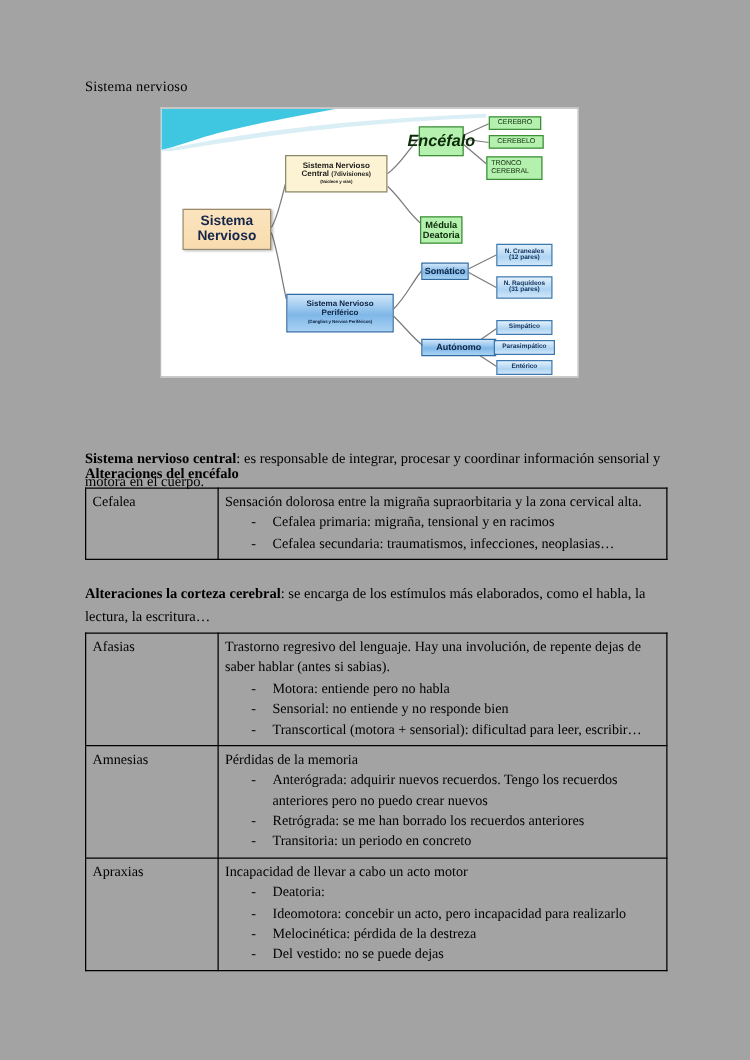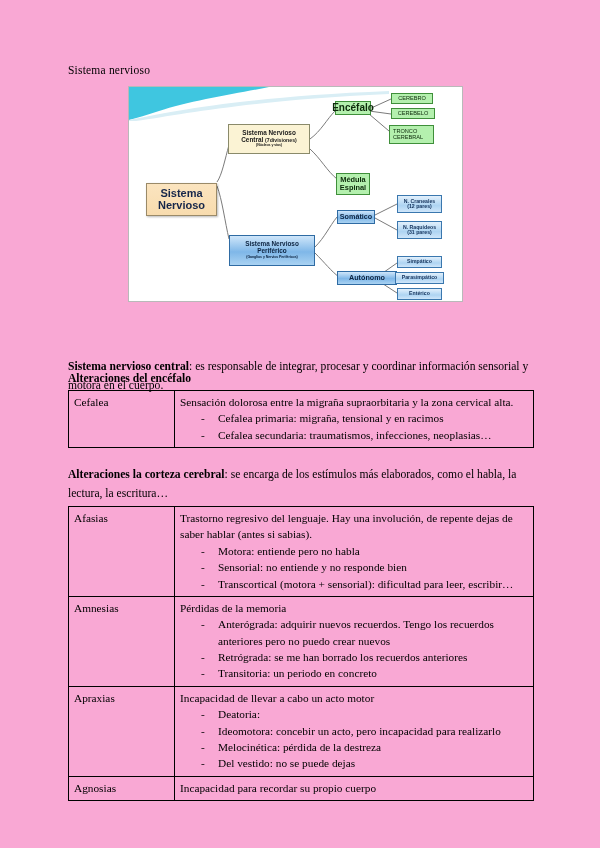--- a/index.html
+++ b/index.html
@@ -13,21 +13,21 @@
     font-family: "Liberation Serif", serif;
     color: #000000;
     position: relative;
     overflow: hidden;
   }
   .page {
     position: absolute;
     left: 0; top: 0;
     width: 600px;
     height: 848px;
-    background: #f9a8d4;
+    background: #a3a3a3;
   }
   .doc-title {
     position: absolute;
     left: 68px;
     top: 64px;
     font-size: 11.5px;
     letter-spacing: 0.2px;
     white-space: nowrap;
   }
 
@@ -187,44 +187,44 @@
         <path d="M186,160 C196,150 200,140 208,130"></path>
         <path d="M186,166 C196,176 202,184 210,190"></path>
         <path d="M246,128 L268,117"></path>
         <path d="M246,131 L268,143"></path>
         <path d="M248,190 L268,176"></path>
         <path d="M248,191 L266,191"></path>
         <path d="M248,193 L268,206"></path>
       </g>
     </svg>
 
-    <div class="node n-root" style="left:17px; top:80px; width:71px; height:33px; font-size:11px;margin-top:16px;">
+    <div class="node n-root" style="left:17px; top:80px; width:71px; height:33px; font-size:11px;">
       <span>Sistema</span>
       <span>Nervioso</span>
     </div>
 
     <div class="node n-cream" style="left:99px; top:37px; width:82px; height:30px; font-size:6.4px;">
       <span>Sistema Nervioso</span>
       <span><span>Central</span> <span style="font-size:5.2px;">(7divisiones)</span></span>
       <span class="sub">(Núcleos y vías)</span>
     </div>
 
     <div class="node n-blue" style="left:100px; top:148px; width:86px; height:31px; font-size:6.4px;">
       <span>Sistema Nervioso</span>
       <span>Periférico</span>
       <span class="sub">(Ganglios y Nervios Periféricos)</span>
     </div>
 
-    <div class="node n-green" style="left:206px; top:14px; width:36px; height:14px; font-size:10px;">
+    <div class="node n-green" style="left:206px; top:14px; width:36px; height:24px; font-size:13px;font-style:italic;">
       <span>Encéfalo</span>
     </div>
 
     <div class="node n-green" style="left:207px; top:86px; width:34px; height:22px; font-size:7.4px;text-align:right;">
       <span>Médula</span>
-      <span>Espinal</span>
+      <span>Deatoria</span>
     </div>
 
     <div class="node n-green" style="left:262px; top:6px; width:42px; height:11px; font-size:5.6px; font-weight:normal;">
       <span>CEREBRO</span>
     </div>
     <div class="node n-green" style="left:262px; top:21px; width:44px; height:11px; font-size:5.6px; font-weight:normal;">
       <span>CEREBELO</span>
     </div>
     <div class="node n-green" style="left:260px; top:38px; width:45px; height:19px; font-size:5.6px; font-weight:normal; align-items:flex-start; padding-left:3px;">
       <span>TRONCO</span>
@@ -313,22 +313,16 @@
         <td>
           <p class="lead">Incapacidad de llevar a cabo un acto motor</p>
           <ul class="dash">
             <li>Deatoria:</li>
             <li>Ideomotora: concebir un acto, pero incapacidad para realizarlo</li>
             <li>Melocinética: pérdida de la destreza</li>
             <li>Del vestido: no se puede dejas</li>
           </ul>
         </td>
       </tr>
-      <tr>
-        <td class="keycol">Agnosias</td>
-        <td>
-          <p class="lead">Incapacidad para recordar su propio cuerpo</p>
-        </td>
-      </tr>
     </tbody>
   </table>
 
 </div>
 
 </body></html>

